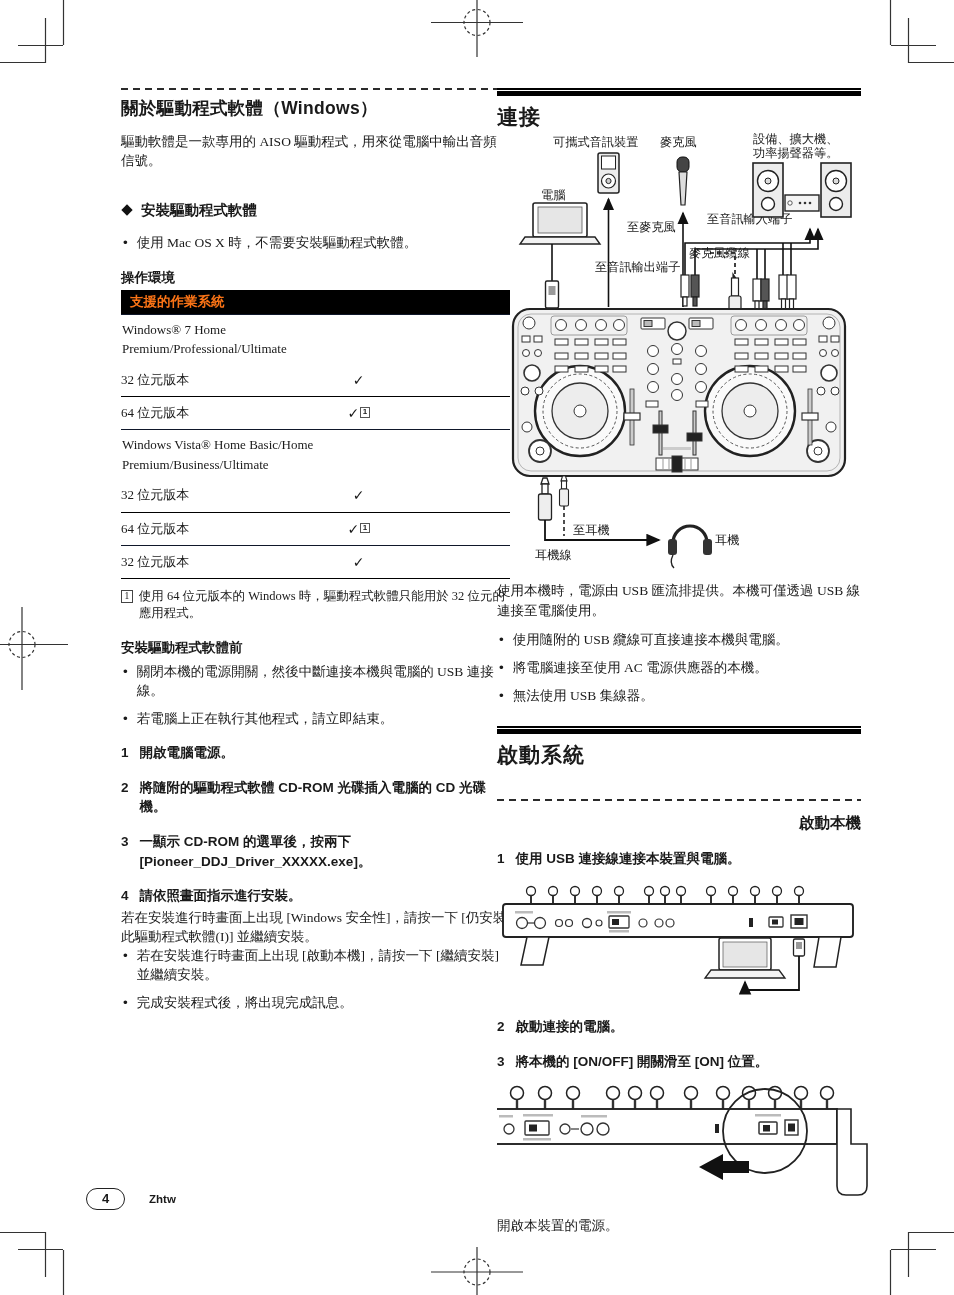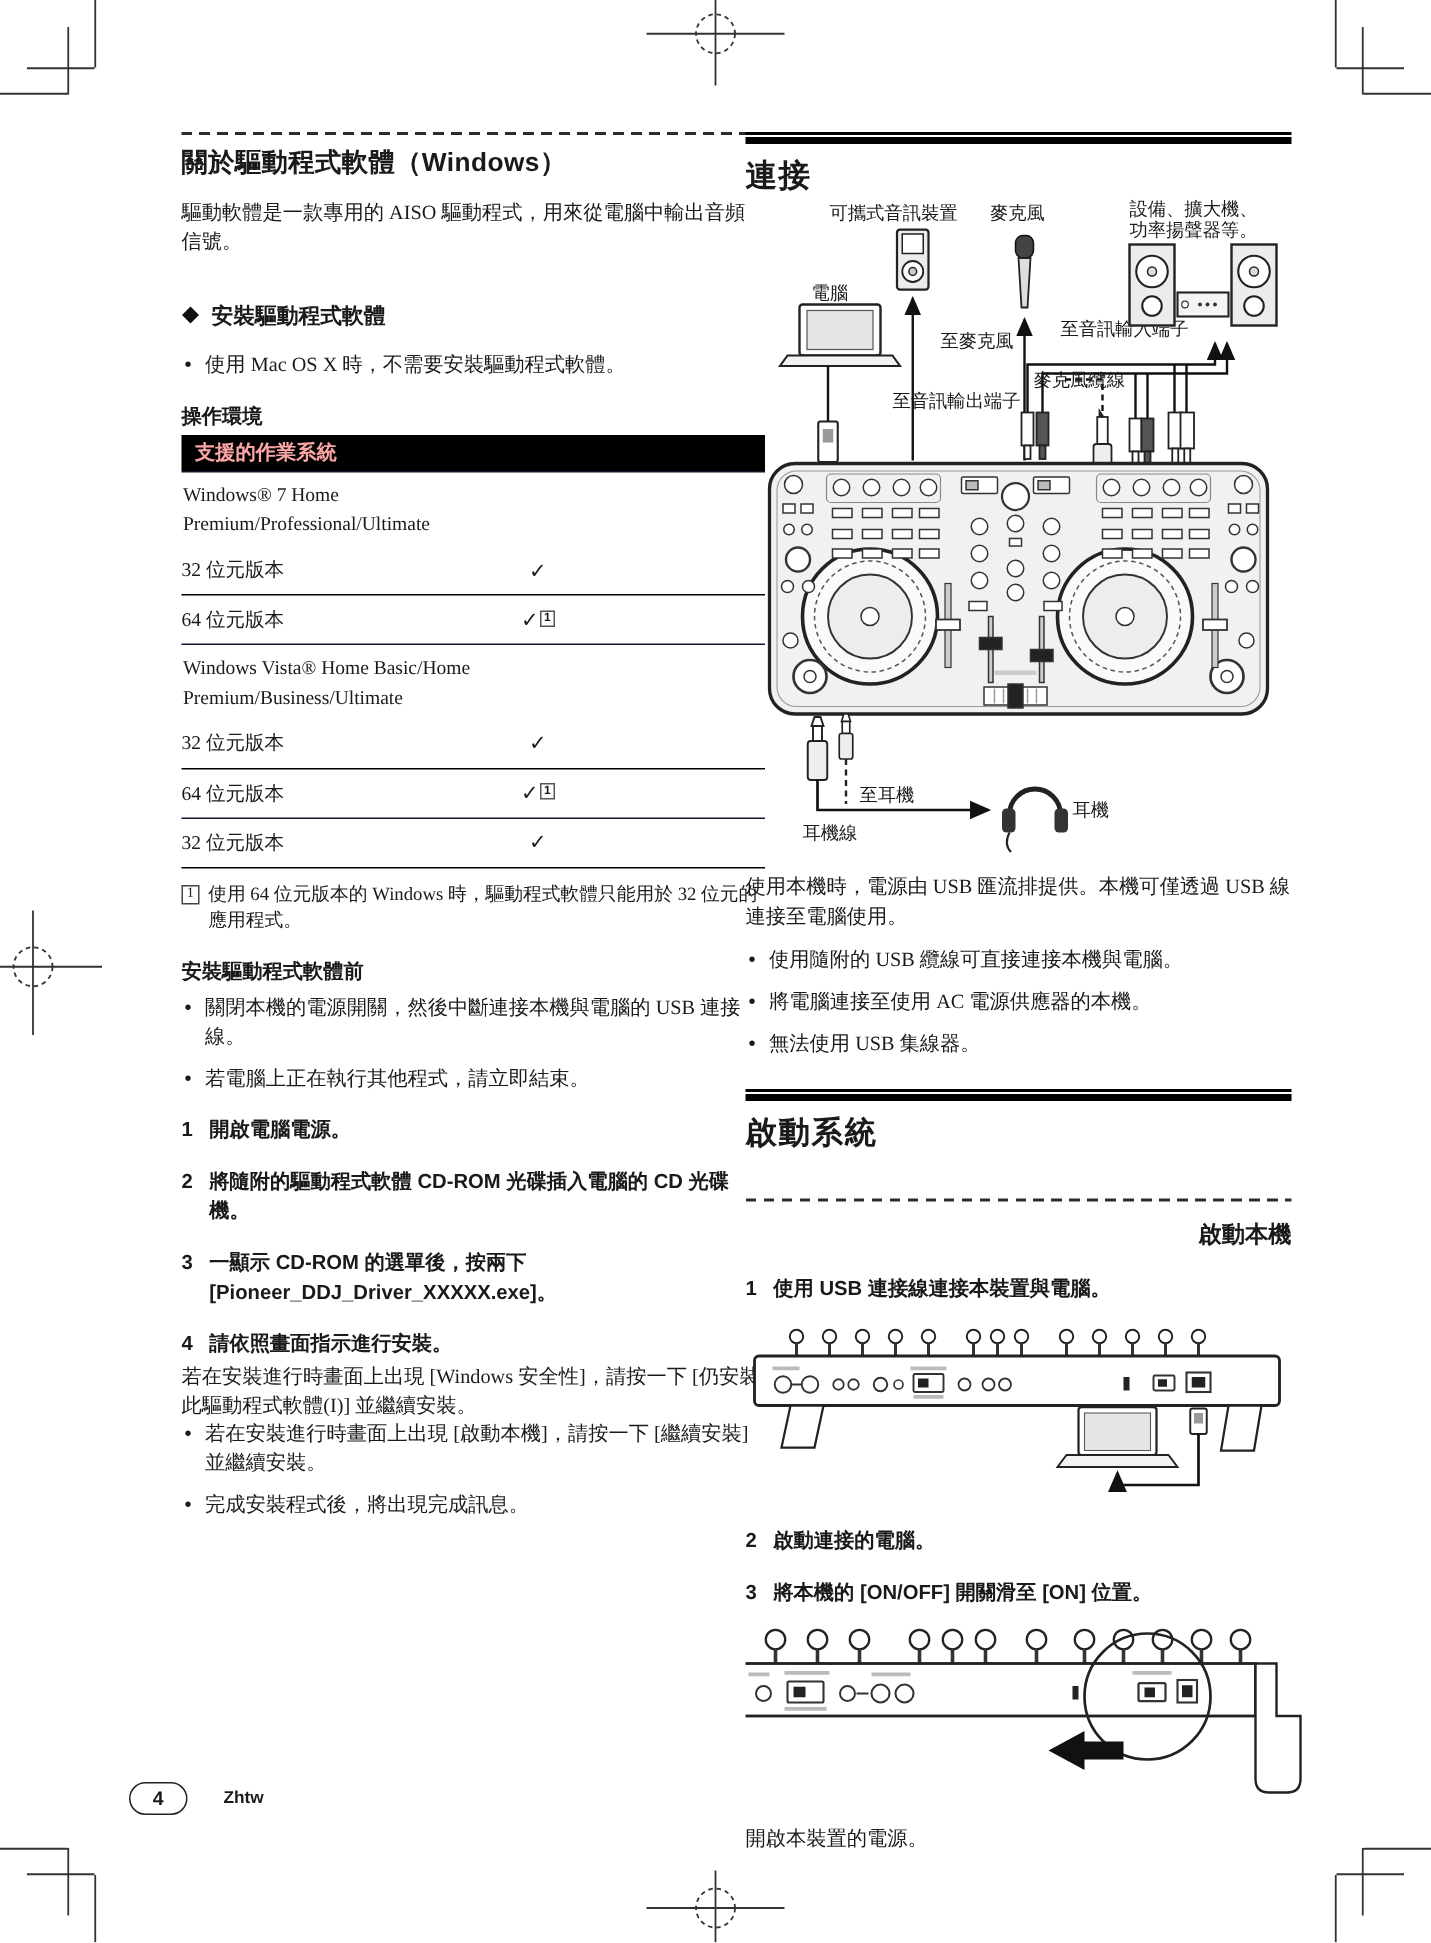--- a/index.html
+++ b/index.html
@@ -14,21 +14,21 @@
   .dash-rule{height:2px;background:repeating-linear-gradient(90deg,#2b2b2b 0 7px,transparent 7px 12px);margin:0 0 6px;}
   .h-title{font-size:17.5px;font-weight:bold;margin:2px 0 13px;letter-spacing:.3px;}
   .intro{font-size:13.5px;line-height:1.4;margin:0 0 30px;}
   .h-diamond{font-size:14.5px;font-weight:bold;margin:0 0 13px;display:flex;align-items:center;font-family:Liberation Mono, monospace;}
   .diamond{width:8px;height:8px;background:#111;transform:rotate(45deg);display:inline-block;margin:0 10px 0 2px;flex:none;}
   .bullet{display:flex;font-size:13.5px;line-height:1.42;margin:0 0 9px;}
   .bullet::before{content:"•";font-family:"Liberation Sans",sans-serif;margin:0 9px 0 2px;flex:none;}
   .env-label{font-size:13.5px;font-weight:bold;margin:17px 0 3px;}
 
   .os-table{border-bottom:1px solid #000;}
-  .os-thead{background:#000;color:#fca5a5;font-weight:bold;font-size:13.5px;padding:3px 9px;}
+  .os-thead{background:#000;color:#f97316;font-weight:bold;font-size:13.5px;padding:3px 9px;}
   .os-row{display:flex;border-top:1px solid #0f172a;flex-direction:column;}
   .os-row:first-of-type{border-top:none;}
   .os-name{width:230px;display:flex;align-items:center;font-size:13px;line-height:1.5;padding:5px 4px 5px 1px;}
   .os-variants{flex:1;display:flex;flex-direction:column;}
   .variant{flex:1;display:flex;align-items:center;border-top:1px solid #000;padding:7px 0;justify-content:space-between;}
   .variant:first-child{border-top:none;}
   .bits{width:86px;font-size:13px;line-height:1.4;}
   .check{flex:1;text-align:center;font-weight:bold;font-size:14px;}
   .supbox{display:inline-block;border:1px solid #555;font-size:8px;line-height:1.1;padding:0 1.5px;vertical-align:4px;margin-left:1px;}
   .supbox:empty{display:none;}

